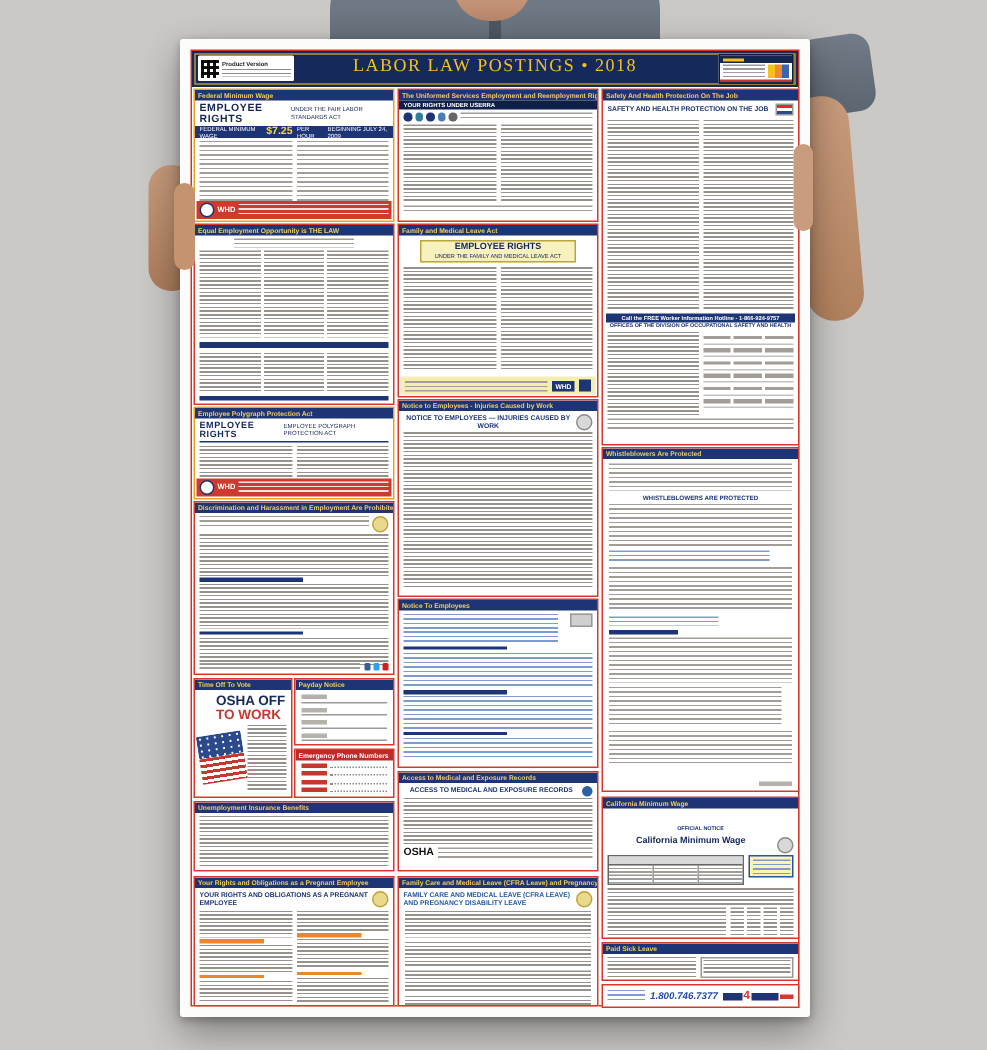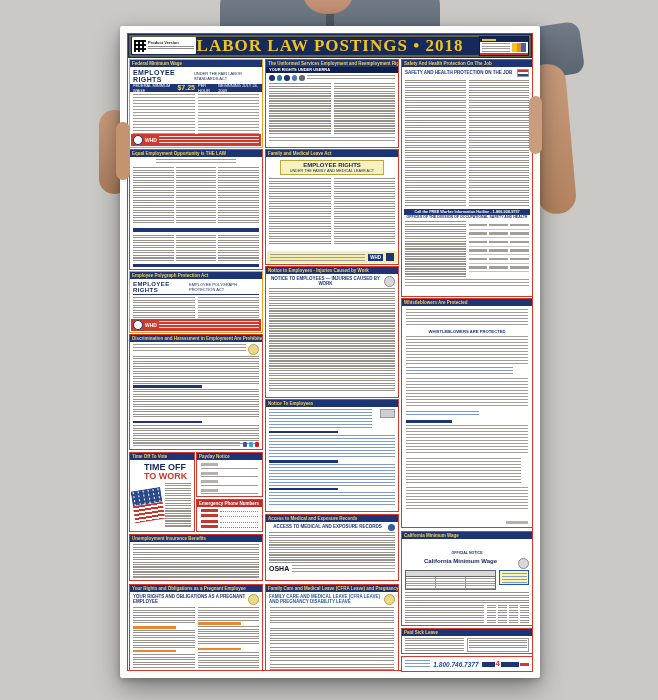--- a/index.html
+++ b/index.html
@@ -24,21 +24,21 @@
 
   
   #poster{left:120px;top:26px;width:420px;height:652px;background:#fcfcfa;border-radius:2px;
           box-shadow:0 10px 26px rgba(0,0,0,.38),0 2px 6px rgba(0,0,0,.25);z-index:4;padding:7px;box-sizing:border-box;}
   #inner{position:relative;width:406px;height:638px;background:#fff;border:1.5px solid #cf3227;box-sizing:border-box;}
 
   
   #phead{position:absolute;left:0;top:0;right:0;height:24px;background:#16295b;
          box-shadow:inset 0 0 0 1.5px #16295b, inset 0 0 0 2.5px #b99a2e;}
   #ptitle{position:absolute;left:0;right:0;top:2px;text-align:center;color:#f2c21d;
-          font-family:"Liberation Serif",serif;font-weight:bold;font-size:17px;letter-spacing:1px;}
+          font-family:"Liberation Serif",serif;font-weight:normal;font-size:12px;letter-spacing:1px;}
   #prodbox{position:absolute;left:4px;top:3px;width:64px;height:17px;background:#fff;border-radius:1px;
            display:flex;align-items:center;gap:2px;padding:1px 2px;box-sizing:border-box;}
   .qr{width:12px;height:12px;background:
       repeating-linear-gradient(90deg,#111 0 2px,#fff 2px 4px),
       repeating-linear-gradient(#111 0 2px,#fff 2px 4px);background-blend-mode:multiply;}
   .prodtxt{flex:1;}
   .prodtxt .l1{font-size:4px;font-weight:bold;color:#222;line-height:5px;}
   .prodtxt .l2{height:5px;margin-top:1px;background:repeating-linear-gradient(#8b8b8b 0 1px,transparent 1px 2.5px);}
   #hbadge{position:absolute;right:3px;top:2px;width:50px;height:20px;background:#fff;box-sizing:border-box;border:1px solid #0d1c40;}
   #hbadge .strip{height:5px;background:#14264f;display:flex;gap:2px;align-items:center;padding:0 2px;}
@@ -260,21 +260,21 @@
             <div class="sochips">
               <i style="background:#3b5998"></i>
               <i style="background:#2aa3ef"></i>
               <i style="background:#cd201f"></i>
             </div>
           </div>
         </div>
 
         <div class="sec" style="top:394px;height:80px;right:69px">
           <div class="sec-h">Time Off To Vote</div>
-          <div class="vote-line1">TIME OFF</div>
+          <div class="vote-line1">OSHA OFF</div>
           <div class="vote-line2">TO WORK</div>
           <div class="ballot">
             <div class="box"></div>
             <div class="stripes"></div>
           </div>
           <div class="tl d" style="position:absolute;right:3px;top:30px;width:26px;height:44px"></div>
         </div>
 
         <div class="sec" style="top:394px;height:45px;left:68px">
           <div class="sec-h">Payday Notice</div>

